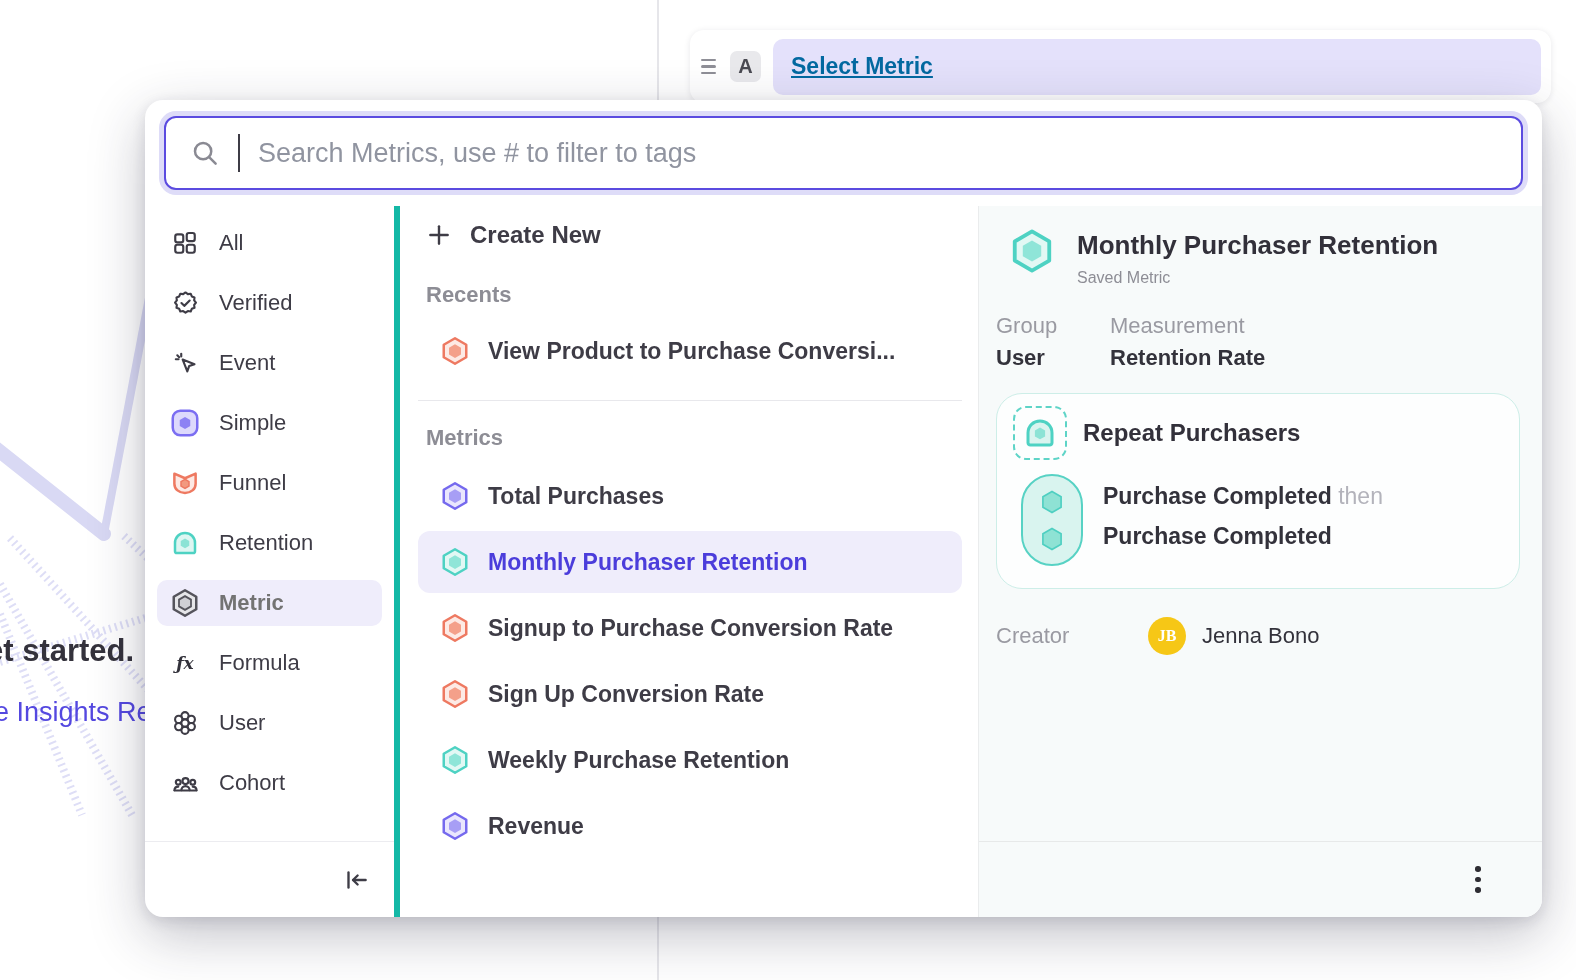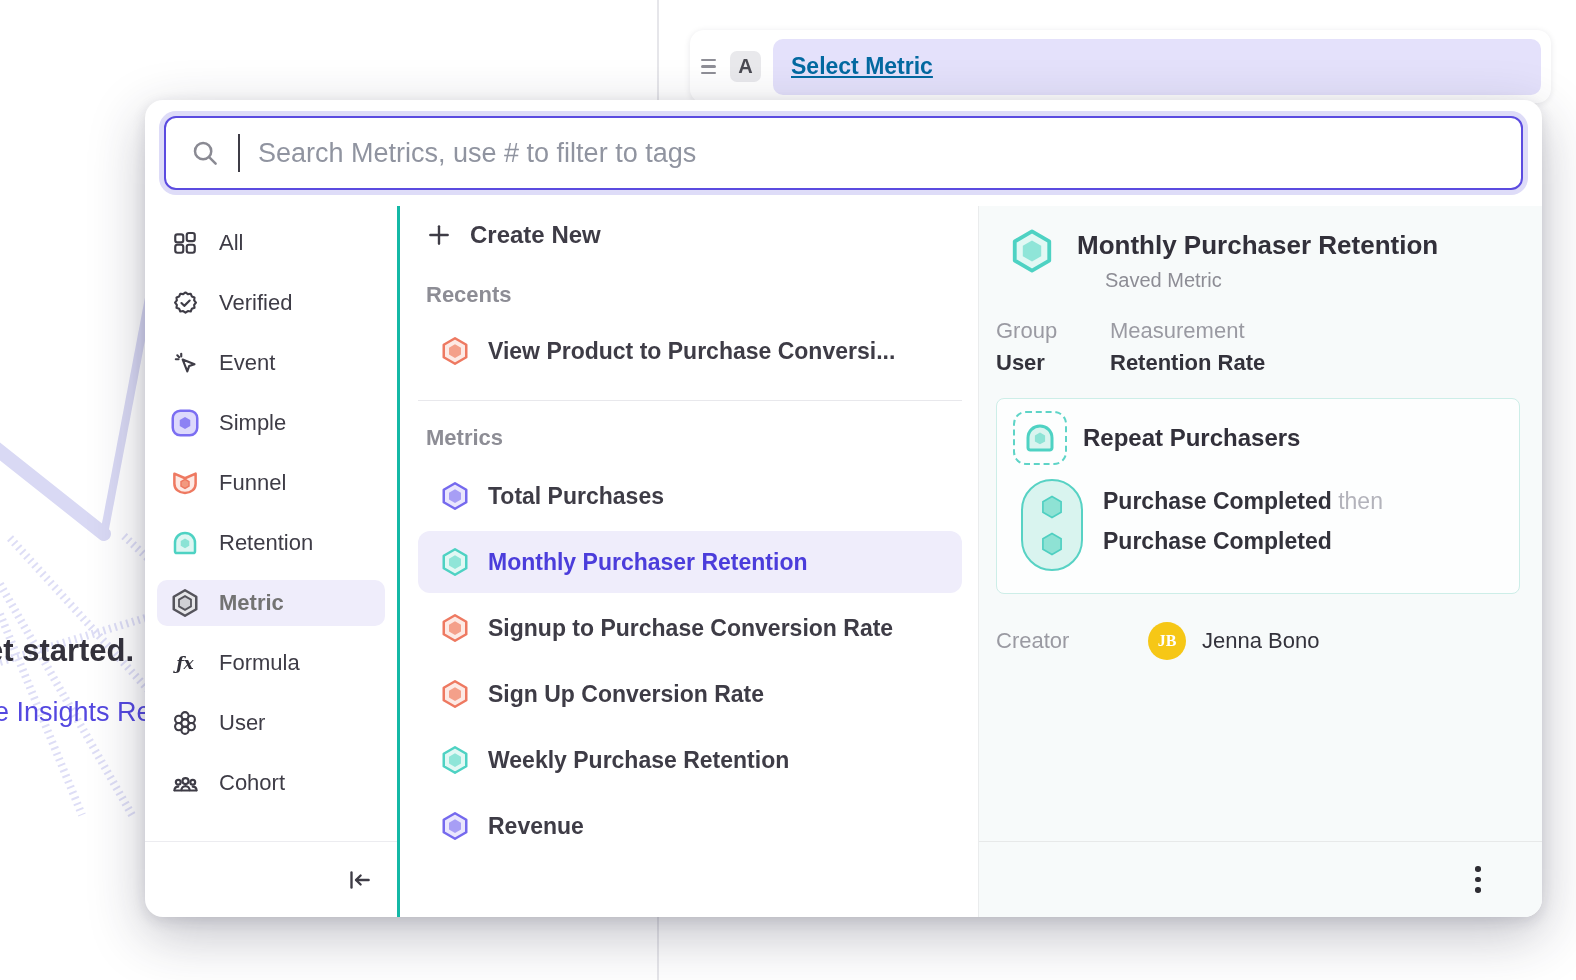--- a/index.html
+++ b/index.html
@@ -32,21 +32,21 @@
   .search-box { height:74px; border:2.5px solid #5b4be0; border-radius:12px; box-shadow:0 0 0 5px #dedcf8;
     display:flex; align-items:center; gap:18px; padding:0 24px; background:#fff; }
   .search-box svg { flex:none; }
   .caret { width:2px; height:38px; background:#3e3c46; flex:none; }
   .search-box input { flex:1; border:none; outline:none; font:inherit; font-size:27px; color:#0f172a; background:transparent; }
   .search-box input::placeholder { color:#9094a0; }
 
   .columns { flex:1; min-height:0; display:flex; margin-top:16px; }
 
   
-  .col-sidebar { width:255px; flex:none; border-right:3px solid #14b8a6; display:flex; flex-direction:column; padding:14px 12px 0; }
+  .col-sidebar { width:255px; flex:none; border-right:6px solid #14b8a6; display:flex; flex-direction:column; padding:14px 12px 0; }
   .side-item { height:46px; margin-bottom:14px; border-radius:10px; display:flex; align-items:center; gap:18px;
     padding:0 12px; font-size:22px; font-weight:500; color:#3e3c46; cursor:pointer; }
   .side-item .ic { width:32px; height:32px; display:flex; align-items:center; justify-content:center; flex:none; }
   .side-item.active { background:#efedfb; color:#737373; font-weight:700; }
   .fx-glyph { font-family:"DejaVu Serif","Liberation Serif",serif; font-style:italic; font-weight:600; font-size:17px; color:#33323b; }
   .sidebar-footer { margin-top:auto; border-top:1px solid #ececf0; height:76px; display:flex; align-items:center;
     justify-content:flex-end; padding-right:16px; margin-left:-12px; margin-right:-12px; }
   .collapse-btn { width:44px; height:44px; display:flex; align-items:center; justify-content:center; cursor:pointer; }
 
   
@@ -66,26 +66,26 @@
   .hx-salmon { --st:#ee7961; --lt:#fdeae5; --md:#f4a08a; }
   .hx-gray   { --st:#55545c; --lt:#e6e6e9; --md:#d0d0d5; }
   .hex polygon.o { fill:var(--lt); stroke:var(--st); stroke-width:2; stroke-linejoin:round; }
   .hex polygon.i { fill:var(--md); }
   .hx-gray polygon.i { stroke:var(--st); stroke-width:1.4; }
 
   
   .col-right { flex:1; background:#f7fafa; border-left:1px solid #eaeced; display:flex; flex-direction:column; padding-top:22px; }
   .detail-header { display:flex; gap:22px; padding:0 20px 0 30px; align-items:flex-start; }
   .detail-title { font-size:26px; font-weight:700; color:#32303a; margin-top:2px; }
-  .detail-sub { font-size:20px; color:#8d8d95; margin-top:8px;margin-left:28px; }
+  .detail-sub { font-size:16px; color:#8d8d95; margin-top:8px; }
   .fields { display:flex; margin:26px 0 0 17px; }
   .field { margin-right:24px; }
   .field .lb { font-size:22px; color:#9a9aa2; }
   .field .vl { font-size:22px; font-weight:700; color:#33323b; margin-top:6px; }
-  .def-card { margin:22px 22px 0 17px; background:#fdfefe; border:1.5px solid #cdeee8; border-radius:8px; padding:12px 16px 22px; }
+  .def-card { margin:22px 22px 0 17px; background:#fdfefe; border:1.5px solid #cdeee8; border-radius:26px; padding:12px 16px 22px; }
   .def-head { display:flex; align-items:center; gap:16px; }
   .dashed-ic { width:54px; height:54px; border:2px dashed #5ed4c7; border-radius:13px; display:flex; align-items:center; justify-content:center; }
   .def-title { font-size:24px; font-weight:700; color:#32303a; }
   .def-body { display:flex; gap:20px; margin:14px 0 0 8px; align-items:flex-start; }
   .capsule { width:62px; height:92px; flex:none; border:2px solid #57d2c4; background:#d9f4ef; border-radius:31px;
     display:flex; flex-direction:column; align-items:center; justify-content:center; gap:9px; }
   .steps { display:flex; flex-direction:column; gap:13px; padding-top:9px; }
   .step-line { font-size:23px; font-weight:700; color:#33323b; }
   .step-line .conn { color:#b3b3bb; font-weight:500; }
   .creator-row { display:flex; align-items:center; margin:28px 0 0 17px; }

